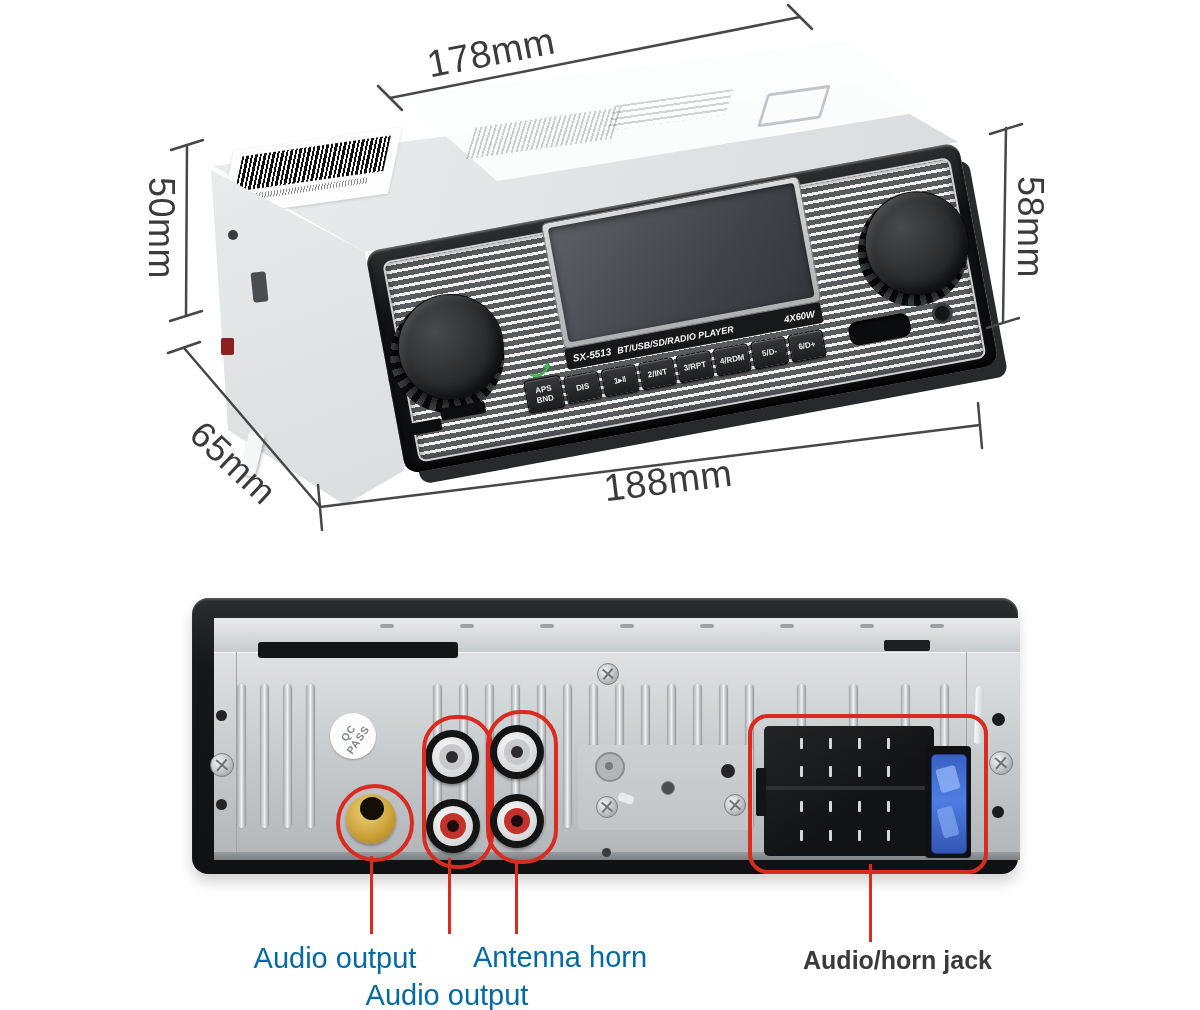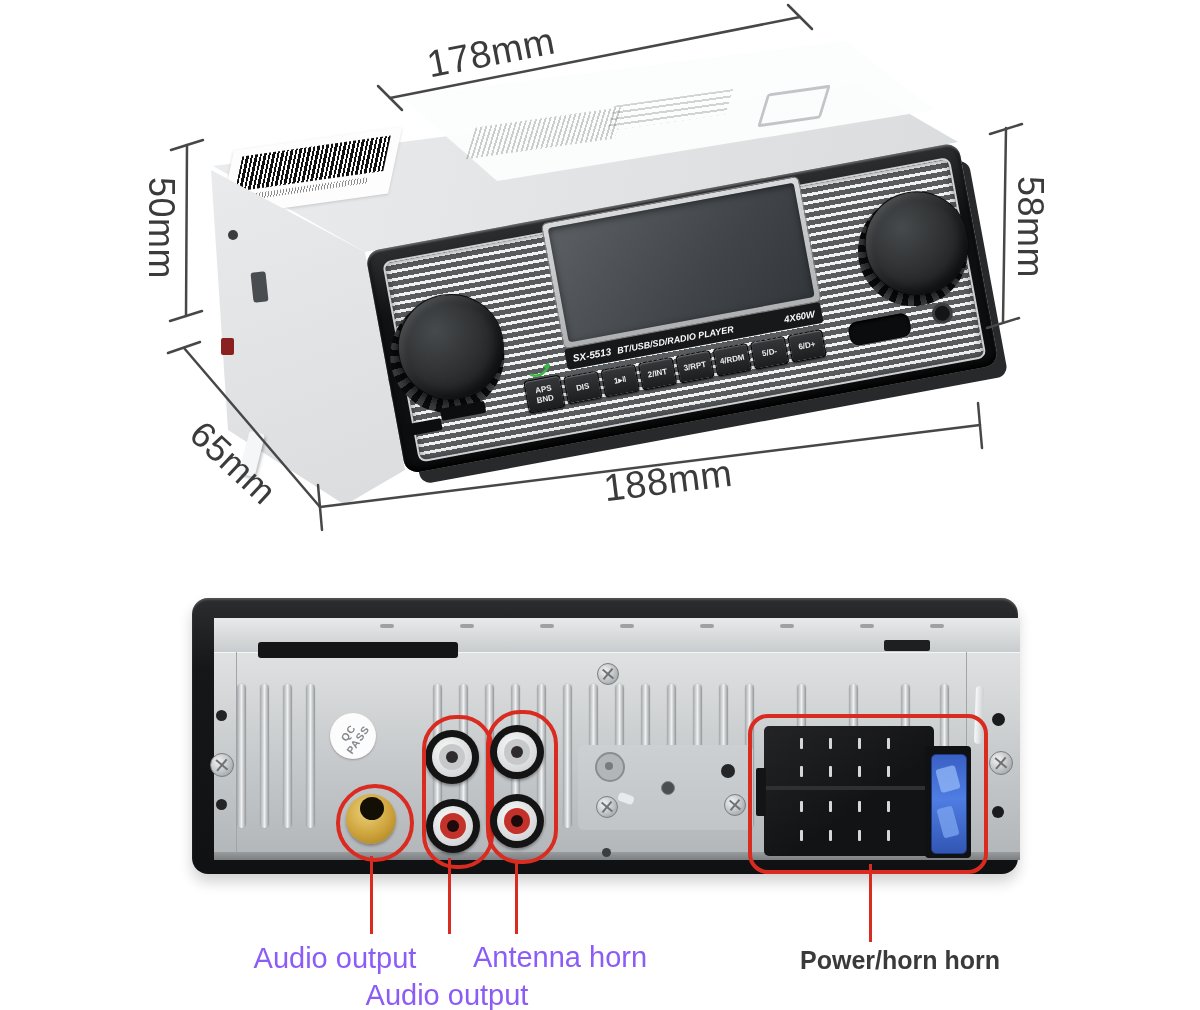--- a/index.html
+++ b/index.html
@@ -38,21 +38,21 @@
   .screw::after{transform:translate(-50%,-50%) rotate(-50deg);}
   .rib{position:absolute;width:9px;height:144px;top:684px;border-radius:5px;
        background:linear-gradient(90deg,#a4a7aa,#eef0f1 50%,#94979a);box-shadow:0 0 1px #898c8f;}
   .rca-out{position:absolute;width:54px;height:54px;border-radius:50%;background:#141414;
        box-shadow:0 2px 3px rgba(0,0,0,.35);}
   .rca-mid{position:absolute;left:7px;top:7px;width:40px;height:40px;border-radius:50%;
        background:radial-gradient(circle at 40% 35%,#fafafa,#d6d8d9 70%,#bfc1c3);}
   .rca-in{position:absolute;left:14px;top:14px;width:26px;height:26px;border-radius:50%;}
   .rca-hole{position:absolute;left:21px;top:21px;width:12px;height:12px;border-radius:50%;background:#2f2a2e;}
   .redline{position:absolute;width:3px;background:#d92b20;}
-  .rearlab{position:absolute;font-size:29px;color:#8b5cf6;text-align:center;white-space:nowrap;}
+  .rearlab{position:absolute;font-size:29px;color:#0369a1;text-align:center;white-space:nowrap;}
   .pin{position:absolute;width:3px;height:11px;background:#d6d7d8;border-radius:1px;}
   .hole{position:absolute;border-radius:50%;}
 </style>
 </head>
 <body>
 
 <div class="canvas">
 
   <div>
 
@@ -325,15 +325,15 @@
     <div class="abs" style="left:748px;top:714px;width:232px;height:152px;border:4px solid #d92b20;border-radius:20px;"></div>
 
     <div class="redline" style="left:370px;top:856px;height:78px;"></div>
     <div class="redline" style="left:448px;top:858px;height:76px;"></div>
     <div class="redline" style="left:515px;top:860px;height:74px;"></div>
     <div class="redline" style="left:869px;top:864px;height:78px;"></div>
 
     <div class="rearlab" style="left:240px;top:942px;width:190px;">Audio output</div>
     <div class="rearlab" style="left:470px;top:941px;width:180px;">Antenna horn</div>
     <div class="rearlab" style="left:352px;top:979px;width:190px;">Audio output</div>
-    <div class="rearlab" style="left:800px;top:946px;width:195px;font-size:25px;font-weight:bold;color:#3a3a3a;">Power/horn horn</div>
+    <div class="rearlab" style="left:800px;top:946px;width:195px;font-size:25px;font-weight:bold;color:#3a3a3a;">Audio/horn jack</div>
   </div>
 </div>
 
 </body></html>

